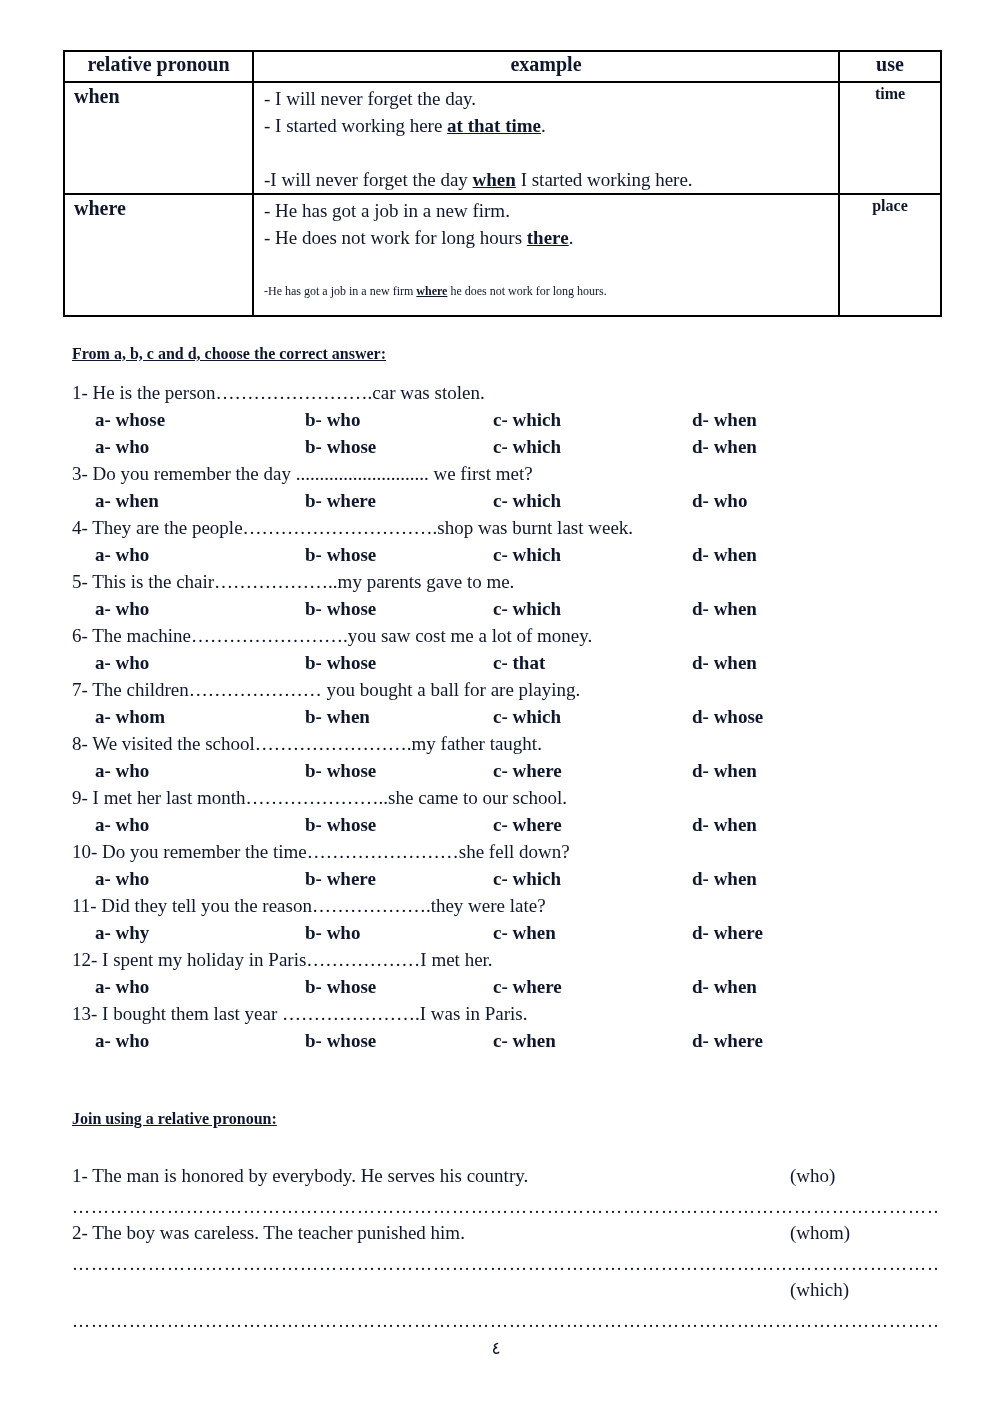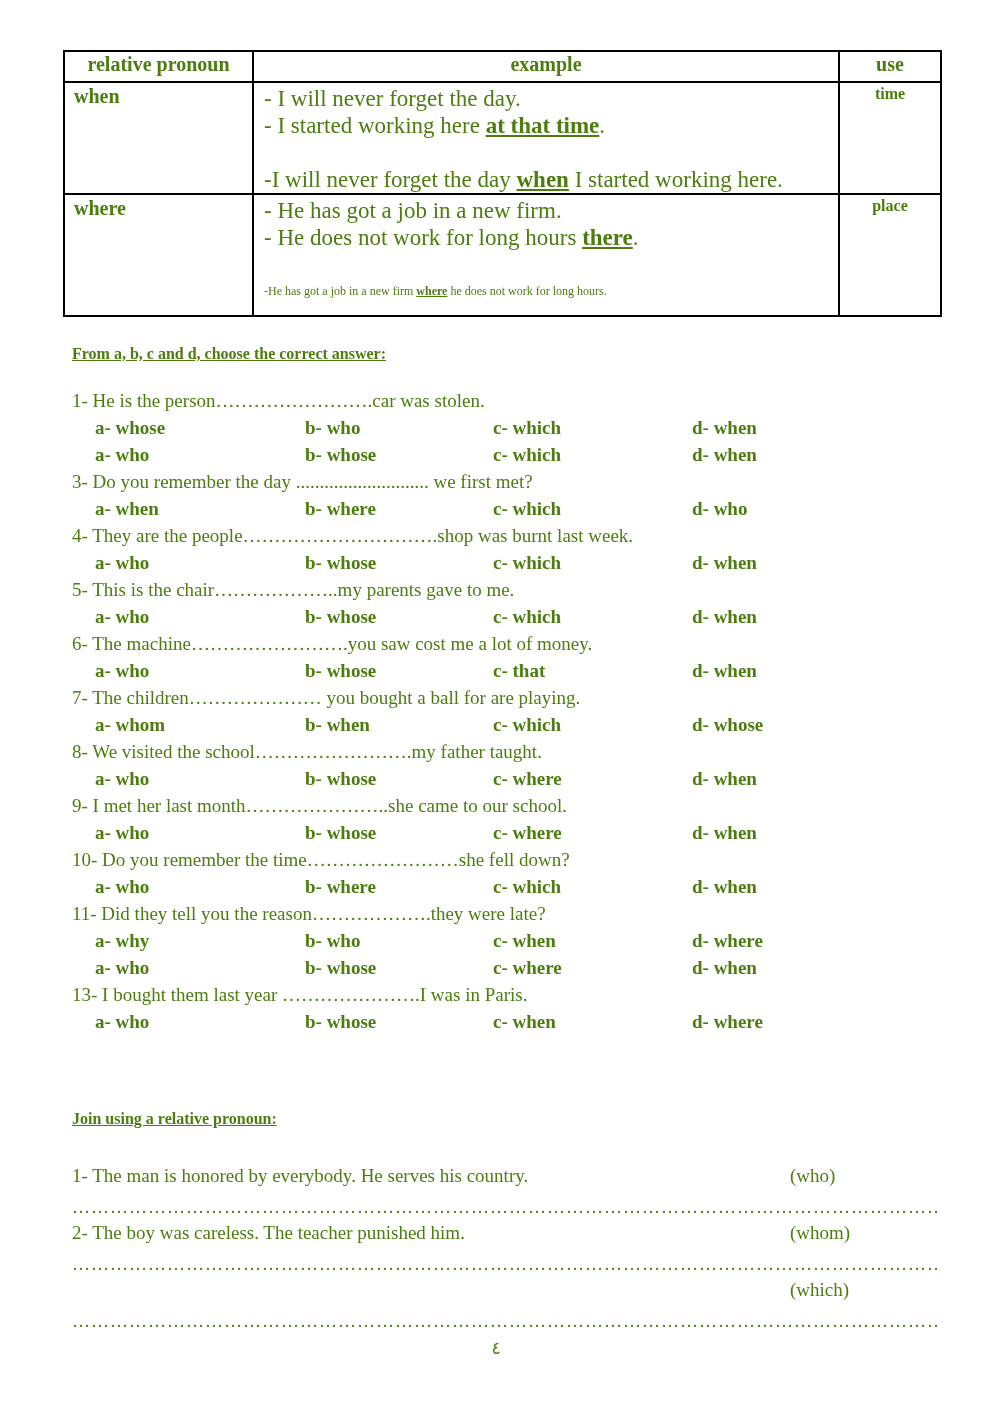--- a/index.html
+++ b/index.html
@@ -1,19 +1,19 @@
 <!DOCTYPE html>
 <html><head>
 <meta charset="utf-8">
 <style>
   html,body{margin:0;padding:0;background:#fff;}
   .page{
     position:relative;
     width:992px;height:1403px;
-    background:#ffffff;color:#4d7c0f;
+    background:#ffffff;color:#0f172a;
     font-family:"Liberation Serif", serif;
     overflow:hidden;
   }
   
   table.rel{
     position:absolute;left:63px;top:50px;width:877px;
     border-collapse:collapse;table-layout:fixed;
   }
   table.rel th, table.rel td{
     border:2px solid #000;
@@ -23,34 +23,34 @@
   col.c-pronoun{width:189px;}
   col.c-example{width:586px;}
   col.c-use{width:102px;}
   table.rel thead tr{height:31px;}
   table.rel tbody tr.r0{height:106px;}
   table.rel tbody tr.r1{height:122px;}
   th.h{font-size:20px;font-weight:bold;text-align:center;padding:1px 0 0 0;}
   td.cell-pronoun{font-size:20px;font-weight:bold;text-align:left;padding:2px 0 0 9px;}
   td.cell-use{font-size:16px;font-weight:bold;text-align:center;padding-top:2px;}
   td.cell-example{padding:2px 4px 0 10px;}
-  .ex-line{font-size:23px;line-height:27px;white-space:nowrap;}
+  .ex-line{font-size:19px;line-height:27px;white-space:nowrap;}
   .ex-line.small{font-size:12px;}
   .seg.b{font-weight:bold;}
   .seg.u{text-decoration:underline;}
   
   .heading{
     position:absolute;left:72px;
     font-size:16px;font-weight:bold;text-decoration:underline;
     white-space:nowrap;
   }
   #choose-heading{top:345px;}
   #join-heading{top:1110px;}
   
-  #questions{position:absolute;left:72px;top:387px;width:880px;}
+  #questions{position:absolute;left:72px;top:379px;width:880px;}
   .q-text{font-size:19px;line-height:27px;height:27px;white-space:nowrap;overflow:hidden;}
   .q-opts{
     display:grid;grid-template-columns:210px 188px 199px 1fr;
     padding-left:23px;height:27px;line-height:27px;
   }
   .q-opt{font-size:19px;font-weight:bold;white-space:nowrap;}
   
   #join-items{position:absolute;left:72px;top:1162px;width:868px;}
   .join-item{height:57px;}
   .join-line{position:relative;font-size:19px;line-height:27px;height:27px;white-space:nowrap;}
@@ -203,20 +203,21 @@
       <div class="q">
         <div class="q-text">11- Did they tell you the reason……………….they were late?</div>
         <div class="q-opts">
           <div class="q-opt">a- why</div>
           <div class="q-opt">b- who</div>
           <div class="q-opt">c- when</div>
           <div class="q-opt">d- where</div>
         </div>
       </div>
       <div class="q">
+        <div class="q-text">12- I spent my holiday in Paris………………I met her.</div>
         <div class="q-opts">
           <div class="q-opt">a- who</div>
           <div class="q-opt">b- whose</div>
           <div class="q-opt">c- where</div>
           <div class="q-opt">d- when</div>
         </div>
       </div>
       <div class="q">
         <div class="q-text">13- I bought them last year ………………….I was in Paris.</div>
         <div class="q-opts">

